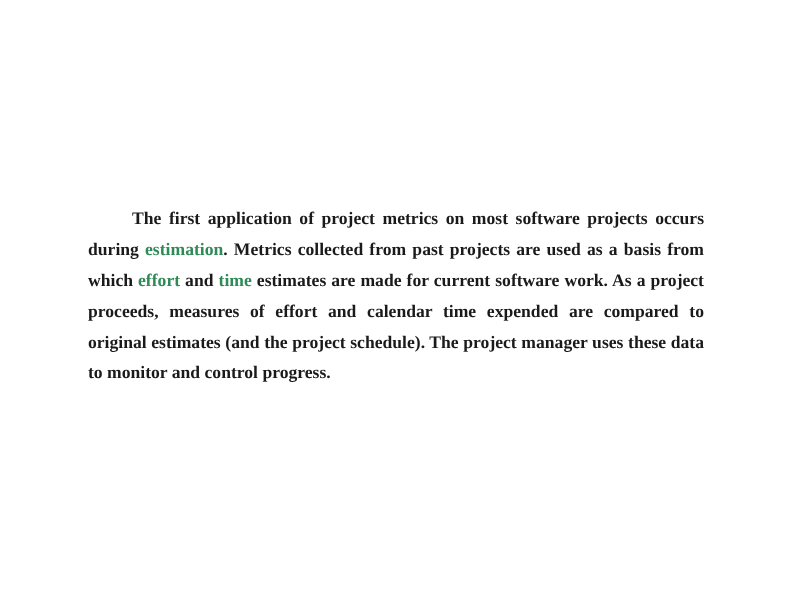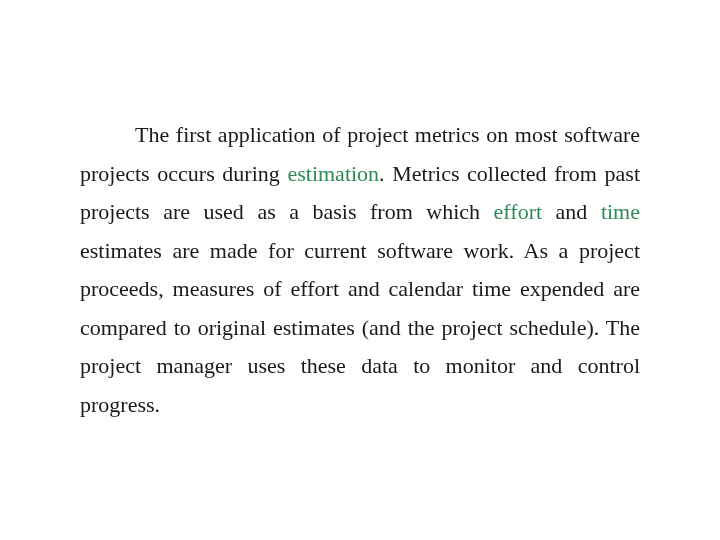--- a/index.html
+++ b/index.html
@@ -15,23 +15,24 @@
       display: flex;
       align-items: center;
       justify-content: center;
       font-family: 'Times New Roman', Times, serif;
     }
 
     .content-area {
       width: 600px;
       padding: 40px 20px;
       line-height: 1.75;
-      font-size: 22px;
+      font-size: 16px;
       color: #1a1a1a;
       text-align: justify;
+      font-weight: bold;
     }
 
     .paragraph {
       text-indent: 2.5em;
     }
 
     .highlight-estimation {
       color: #2e8b57;
       text-decoration: none;
     }

